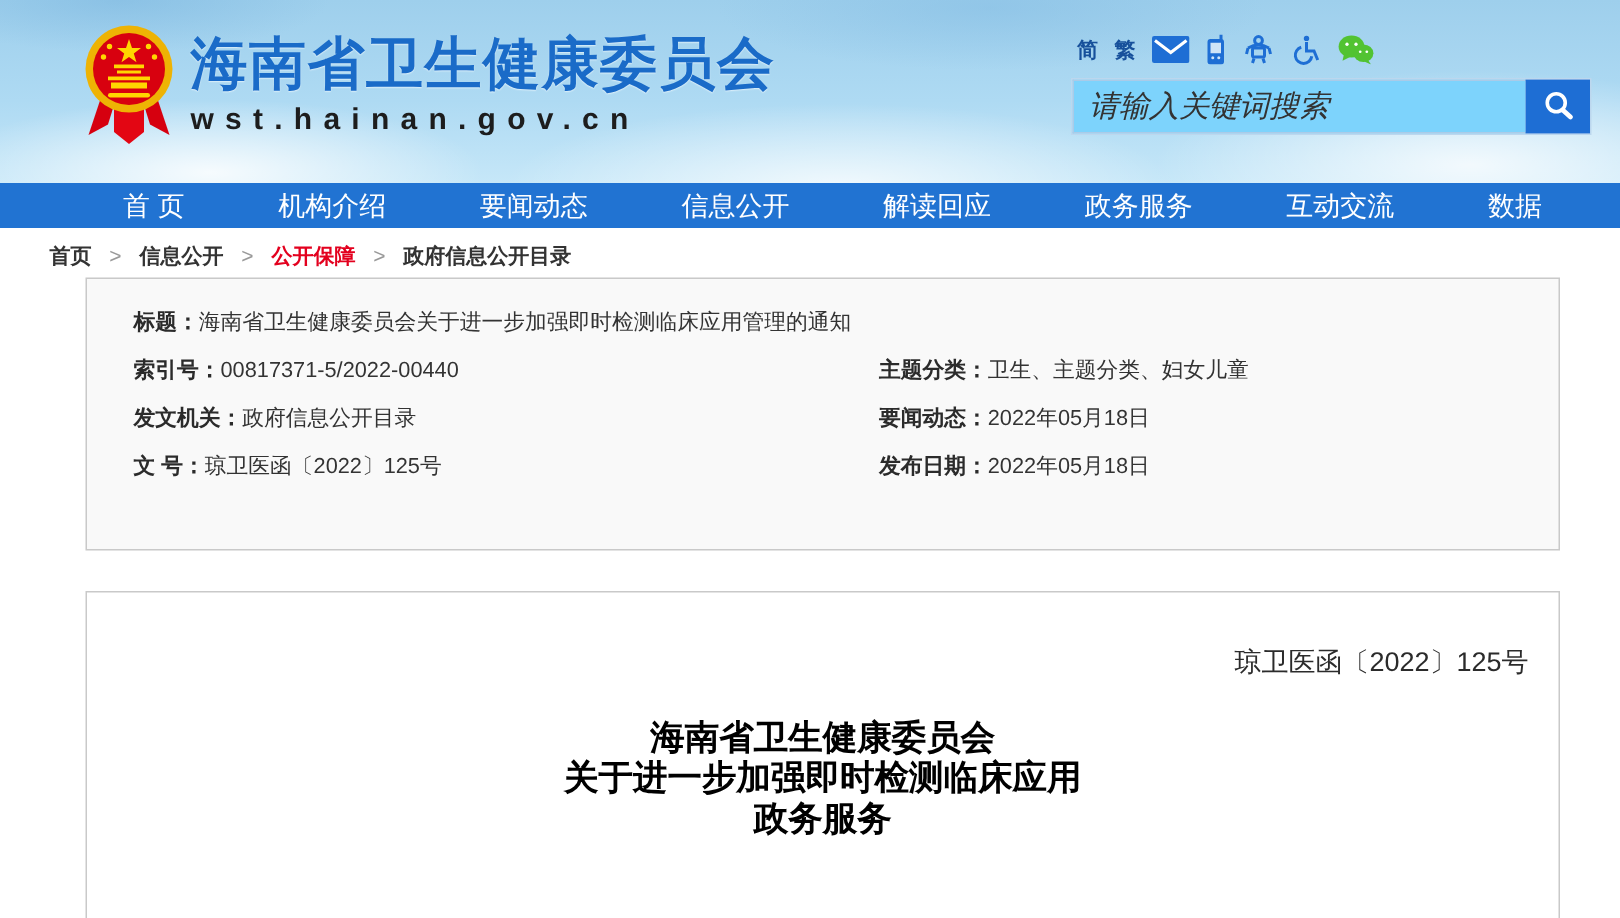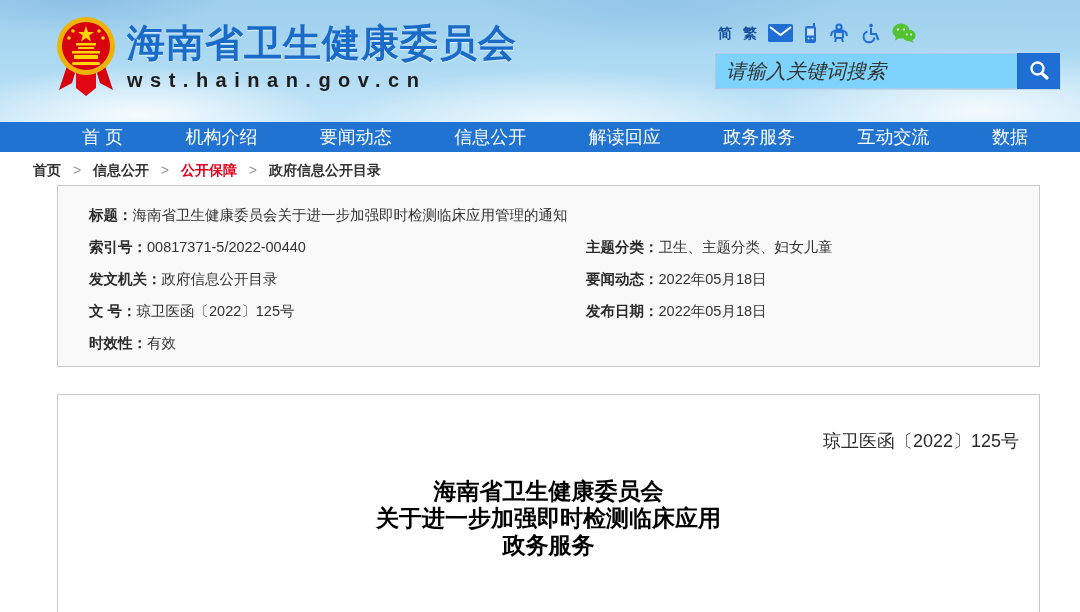--- a/index.html
+++ b/index.html
@@ -241,26 +241,20 @@
     <div class="meta-row">
       <div class="meta-cell left">
         <span class="meta-label">文 号：</span>
         <span class="meta-value">琼卫医函〔2022〕125号</span>
       </div>
       <div class="meta-cell">
         <span class="meta-label">发布日期：</span>
         <span class="meta-value">2022年05月18日</span>
       </div>
     </div>
-    <div class="meta-row">
-      <div class="meta-cell">
-        <span class="meta-label">时效性：</span>
-        <span class="meta-value">有效</span>
-      </div>
-    </div>
   </section>
 
   <section class="doc-box">
     <div class="doc-number">琼卫医函〔2022〕125号</div>
     <h1 class="doc-title">
       <span>海南省卫生健康委员会</span><br>
       <span>关于进一步加强即时检测临床应用</span><br>
       <span>政务服务</span>
     </h1>
   </section>

